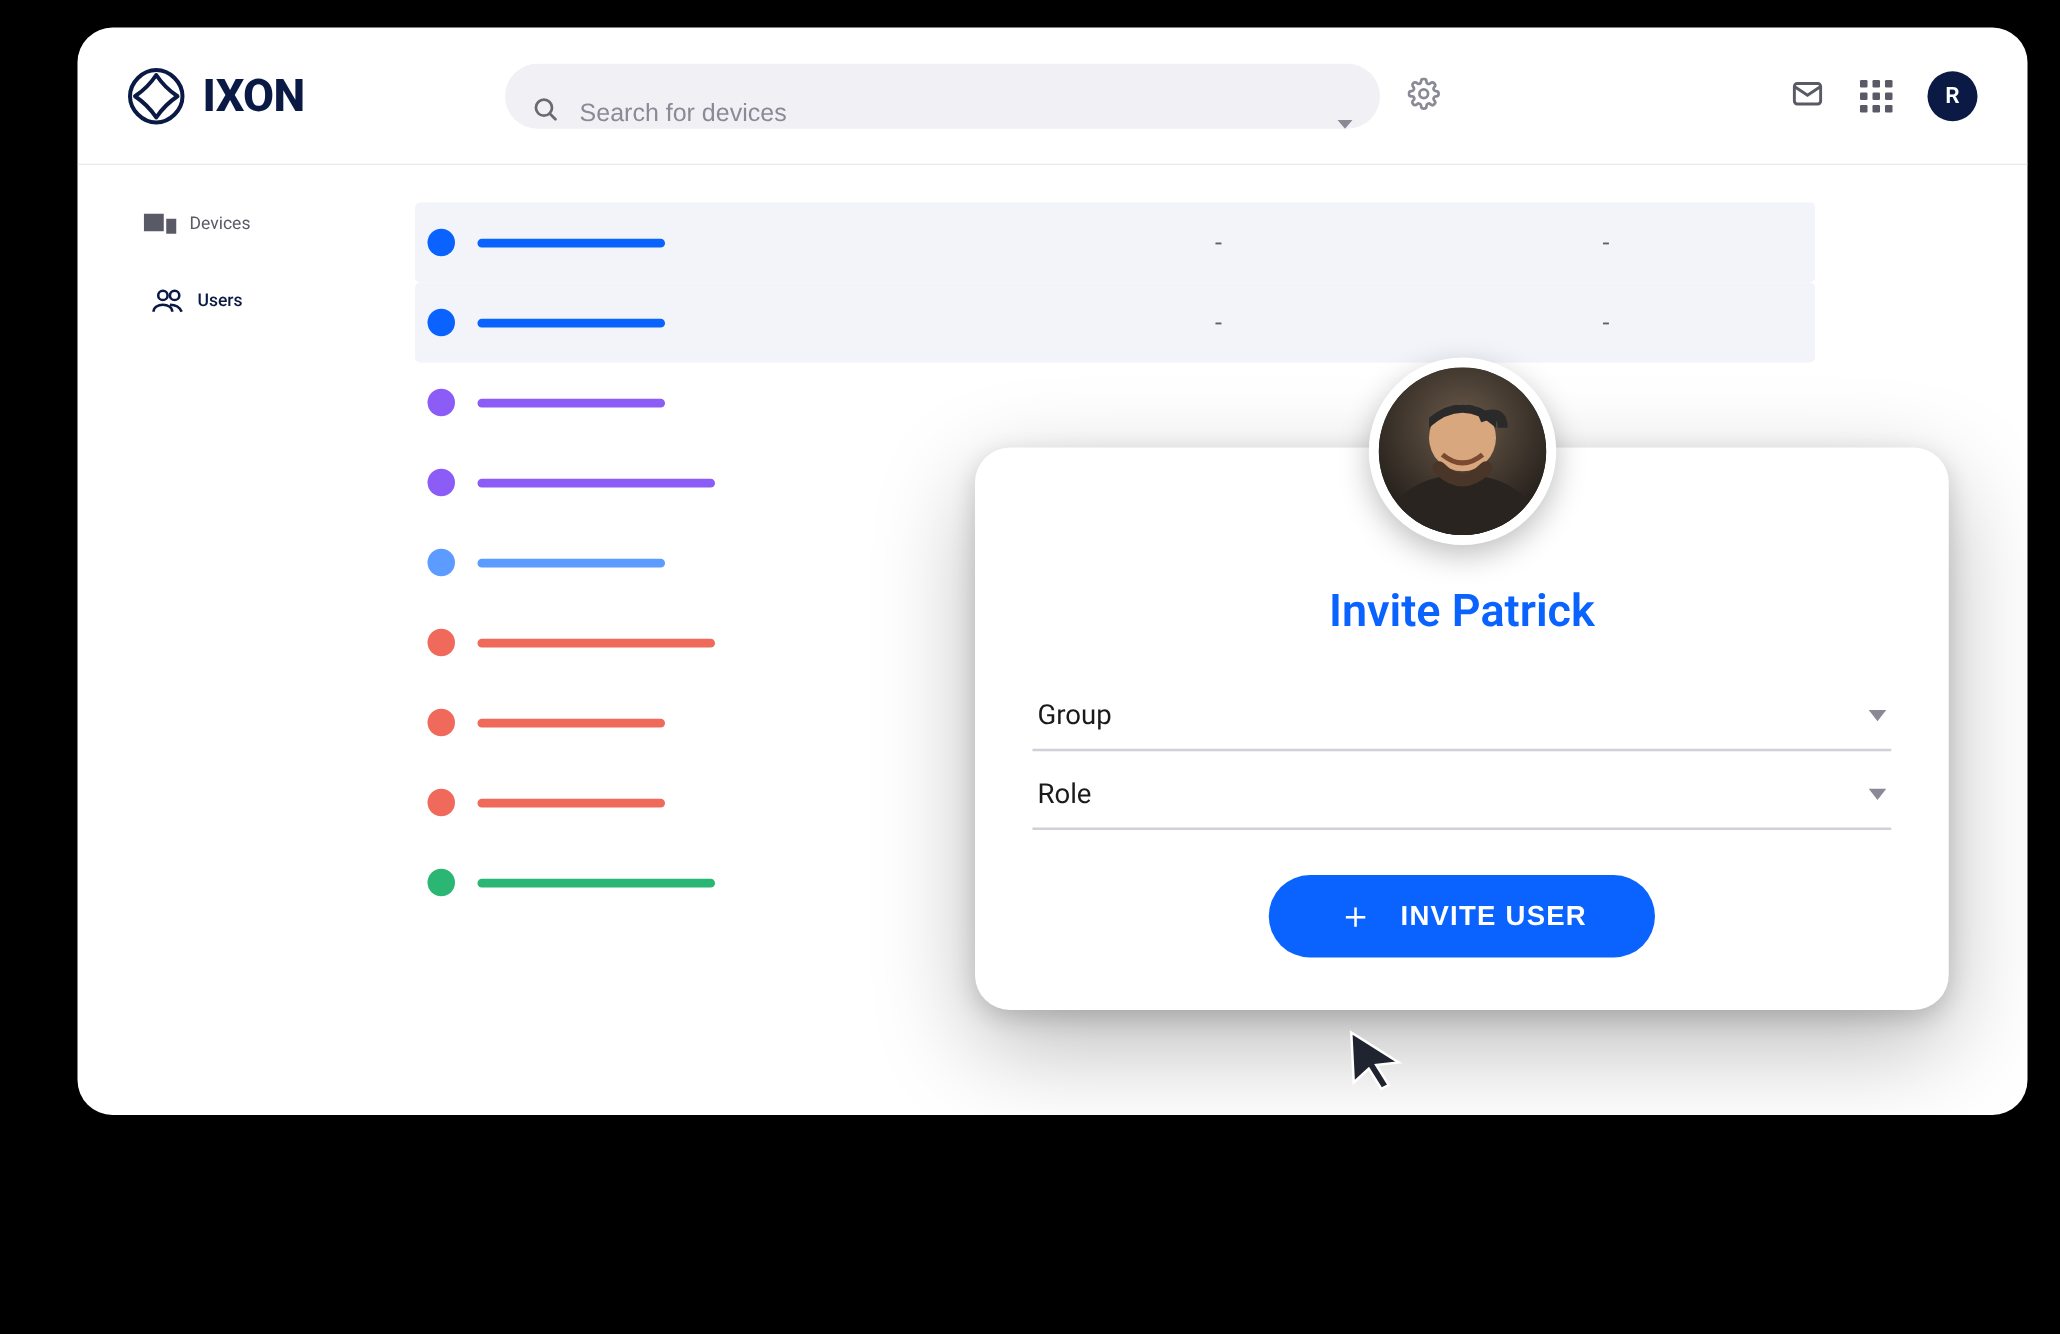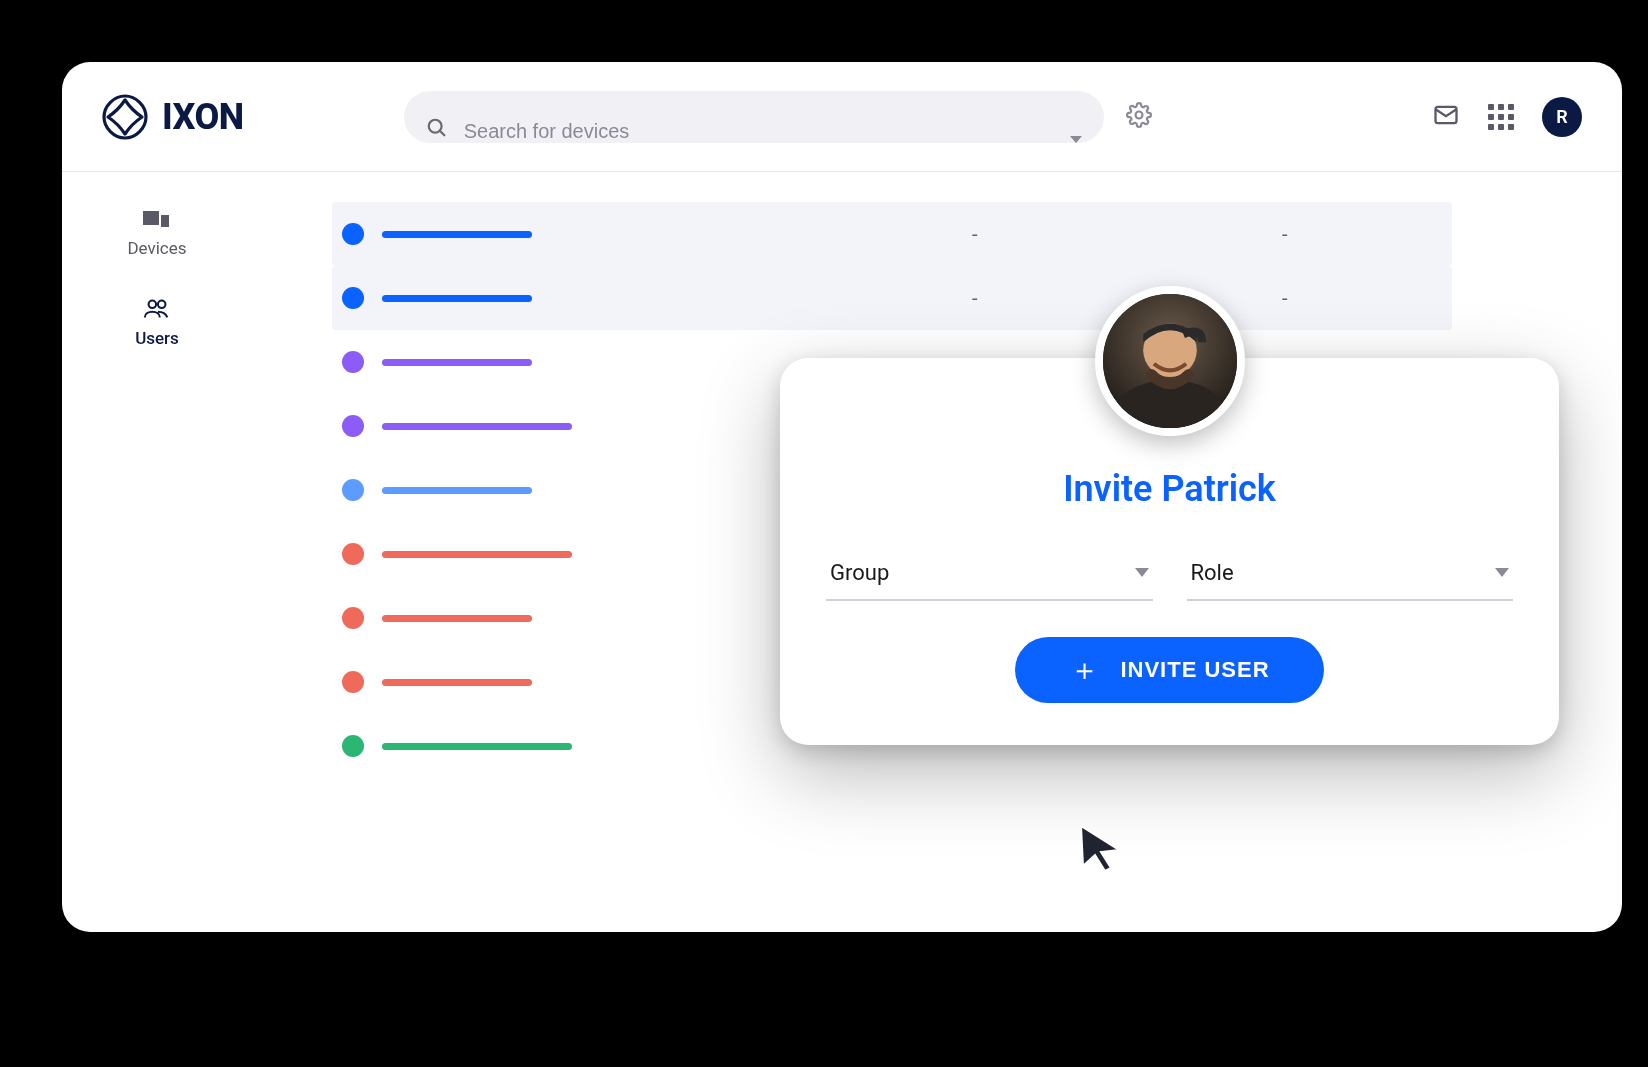--- a/index.html
+++ b/index.html
@@ -14,21 +14,20 @@
   .app-window {
     position: absolute;
     left: 62px;
     top: 22px;
     width: 1560px;
     height: 870px;
     background: #fff;
     border-radius: 28px;
     overflow: hidden;
     box-shadow: 0 10px 40px rgba(0,0,0,0.3);
-    margin-top: 40px;
   }
   
   .header {
     display: flex;
     align-items: center;
     height: 110px;
     padding: 0 40px;
     border-bottom: 1px solid #e8e8ee;
   }
   .logo {
@@ -90,22 +89,22 @@
   .body {
     display:flex;
     height: calc(100% - 110px);
   }
   .sidebar {
     width: 190px;
     padding-top: 36px;
     display:flex;flex-direction:column;align-items:center;gap:40px;
   }
   .side-item {
-    display:flex;flex-direction:column;align-items:center;gap:8px;
-    color:#5a5a66;font-size:17px;cursor:pointer;
+    display:flex;align-items:center;gap:8px;
+    color:#5a5a66;font-size:14px;cursor:pointer;
   }
   .side-item.active { color:#0b1a44; }
   .side-item.active .side-label{ color:#0b1a44; font-weight:500;}
   .side-icon { width:30px;height:22px;display:flex;align-items:center;justify-content:center; }
   
   .main {
     flex:1;
     padding: 30px 170px 0 80px;
   }
   .thead {
@@ -156,21 +155,21 @@
   }
   .access-row{
     display:flex;align-items:center;gap:22px;font-size:22px;color:#1a1a1a;margin-bottom:34px;
     flex-wrap:nowrap;
   }
   .chk{
     width:26px;height:26px;border:2px solid #2b2b2b;border-radius:6px;display:inline-flex;
     align-items:center;justify-content:center;flex:0 0 26px;
   }
   .chk.checked{background:#0a63ff;border-color:#0a63ff;color:#fff;}
-  .selects{display:flex;gap:34px;margin-bottom:16px;}
+  .selects{display:flex;gap:12px;margin-bottom:16px;flex-direction:column;}
   .sel-field{
     flex:1;border-bottom:2px solid #d0d0d8;padding:10px 4px 14px 4px;
     display:flex;align-items:center;justify-content:space-between;
     font-size:22px;color:#1a1a1a;cursor:pointer;
   }
   .tri{
     width:0;height:0;border-left:7px solid transparent;border-right:7px solid transparent;
     border-top:9px solid #8a8a97;
   }
   .dropdown{

